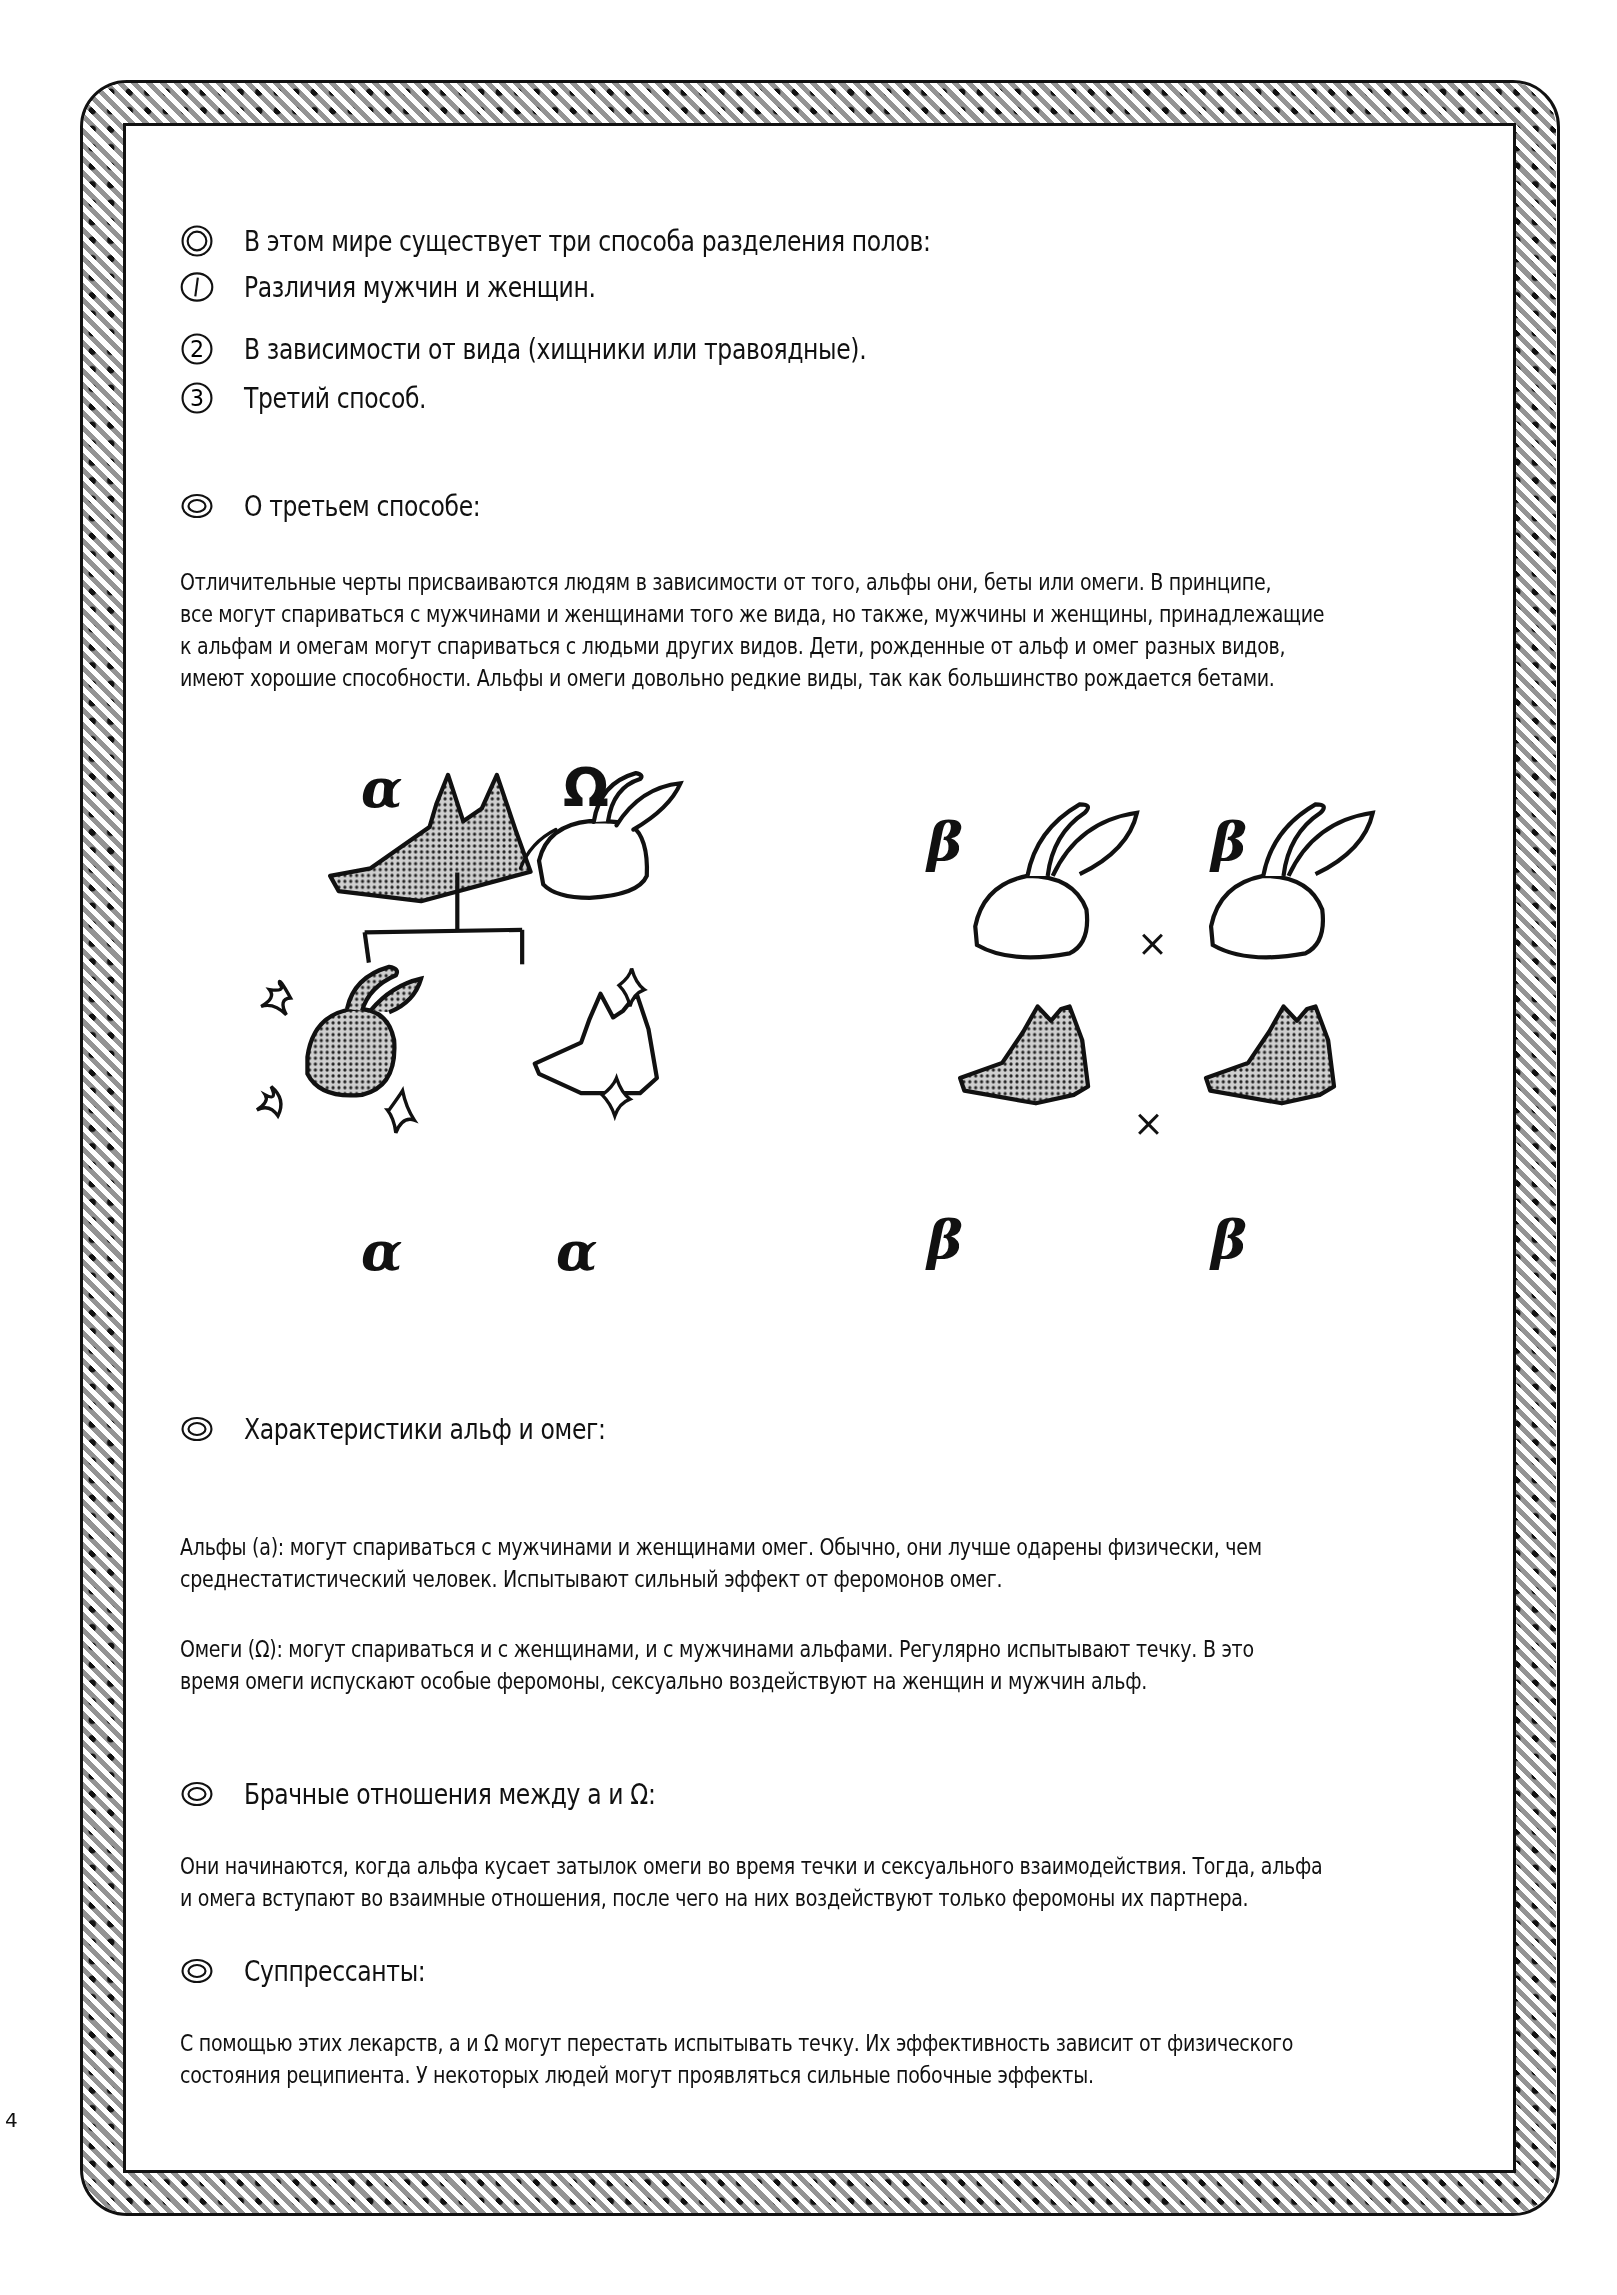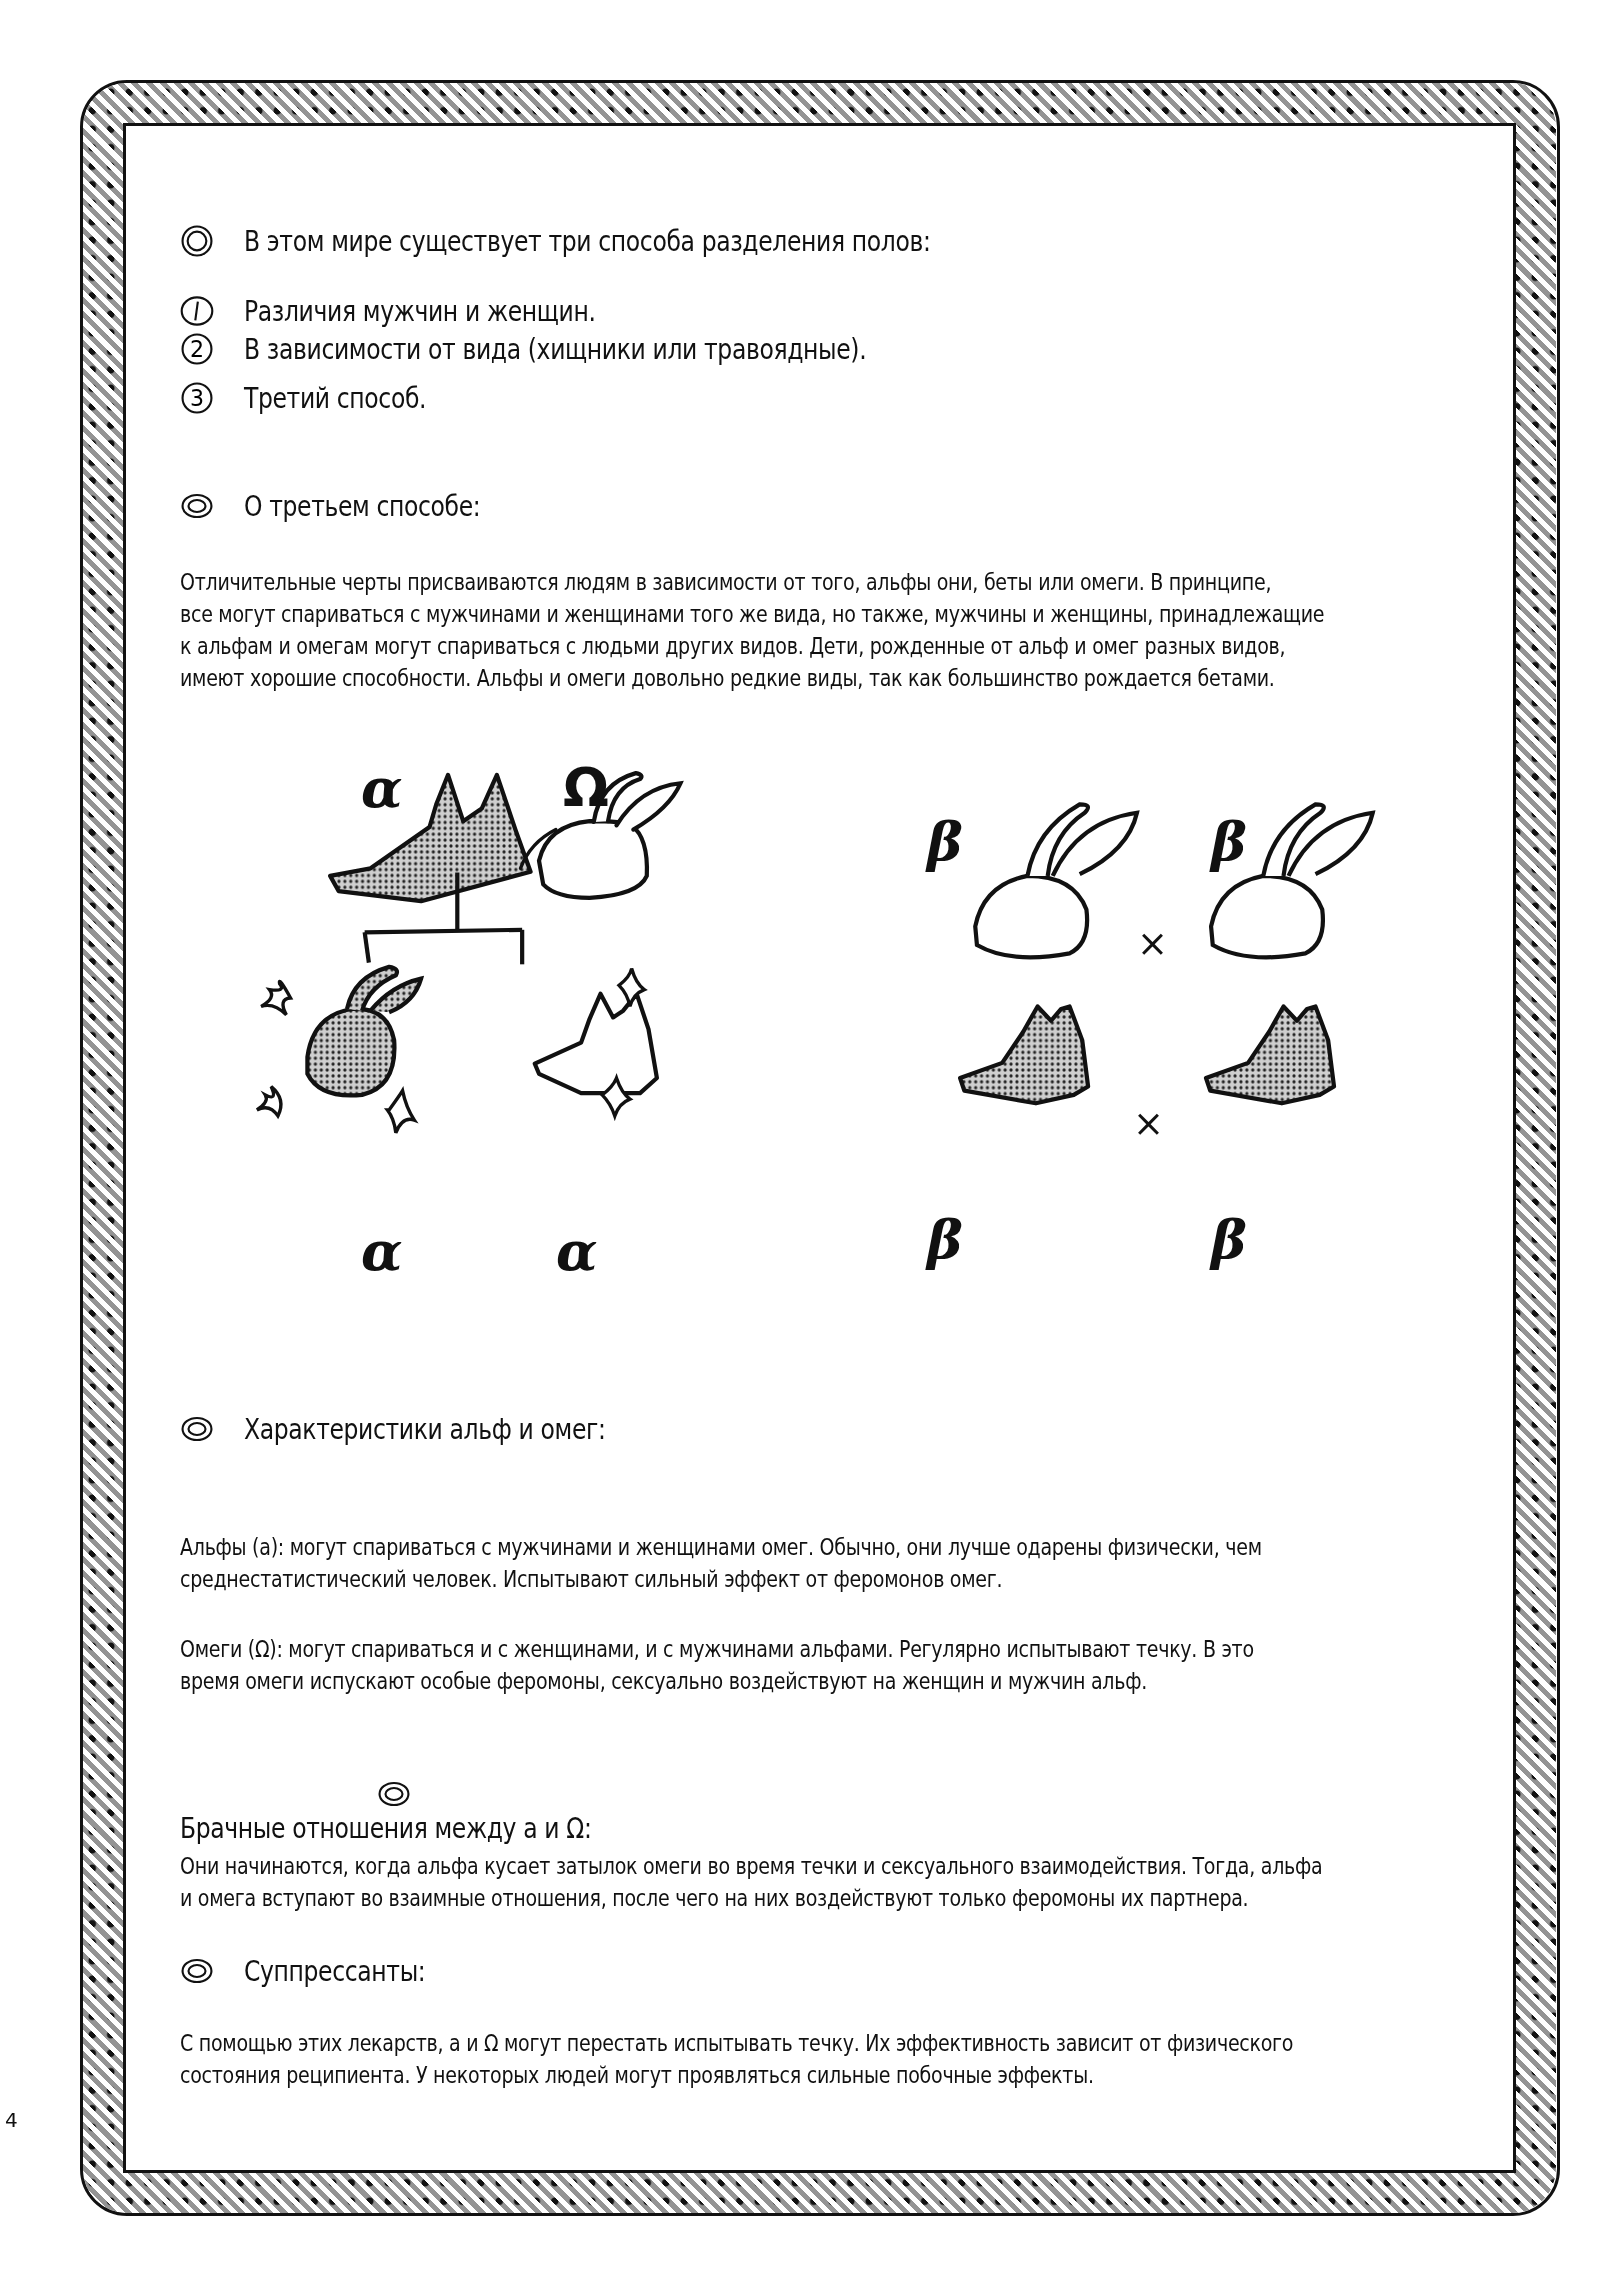--- a/index.html
+++ b/index.html
@@ -43,21 +43,21 @@
 
 <div class="row" style="top:224px;text-align:right;">
   <span class="mark">
     <svg viewBox="0 0 40 40">
         <circle cx="20" cy="20" r="17" fill="none" stroke="#111" stroke-width="2.5"></circle>
         <circle cx="20" cy="20" r="11" fill="none" stroke="#111" stroke-width="2.5"></circle>
       </svg>
   </span>
   <span class="h">В этом мире существует три способа разделения полов:</span>
 </div>
-<div class="row" style="top:294px;">
+<div class="row" style="top:270px;">
   <span class="mark">
     <svg viewBox="0 0 40 40">
         <ellipse cx="20" cy="20" rx="18" ry="16" fill="none" stroke="#111" stroke-width="2.5"></ellipse>
         <path d="M21 9 L18 31" stroke="#111" stroke-width="2.5"></path>
       </svg>
   </span>
   <span class="h">Различия мужчин и женщин.</span>
 </div>
 <div class="row" style="top:332px;">
   <span class="mark">
@@ -180,21 +180,21 @@
 </div>
 <div class="p" style="top:1531px;">
   <div>Альфы (а): могут спариваться с мужчинами и женщинами омег. Обычно, они лучше одарены физически, чем</div>
   <div>среднестатистический человек. Испытывают сильный эффект от феромонов омег.</div>
 </div>
 <div class="p" style="top:1633px;">
   <div>Омеги (Ω): могут спариваться и с женщинами, и с мужчинами альфами. Регулярно испытывают течку. В это</div>
   <div>время омеги испускают особые феромоны, сексуально воздействуют на женщин и мужчин альф.</div>
 </div>
 
-<div class="row" style="top:1777px;flex-direction:column;">
+<div class="row" style="top:1777px;">
   <span class="mark">
     <svg viewBox="0 0 40 40">
         <ellipse cx="20" cy="20" rx="17" ry="13" fill="none" stroke="#111" stroke-width="2.5"></ellipse>
         <ellipse cx="20" cy="20" rx="10" ry="7" fill="none" stroke="#111" stroke-width="2.5"></ellipse>
       </svg>
   </span>
   <span class="h">Брачные отношения между а и Ω:</span>
 </div>
 <div class="p" style="top:1850px;">
   <div>Они начинаются, когда альфа кусает затылок омеги во время течки и сексуального взаимодействия. Тогда, альфа</div>

